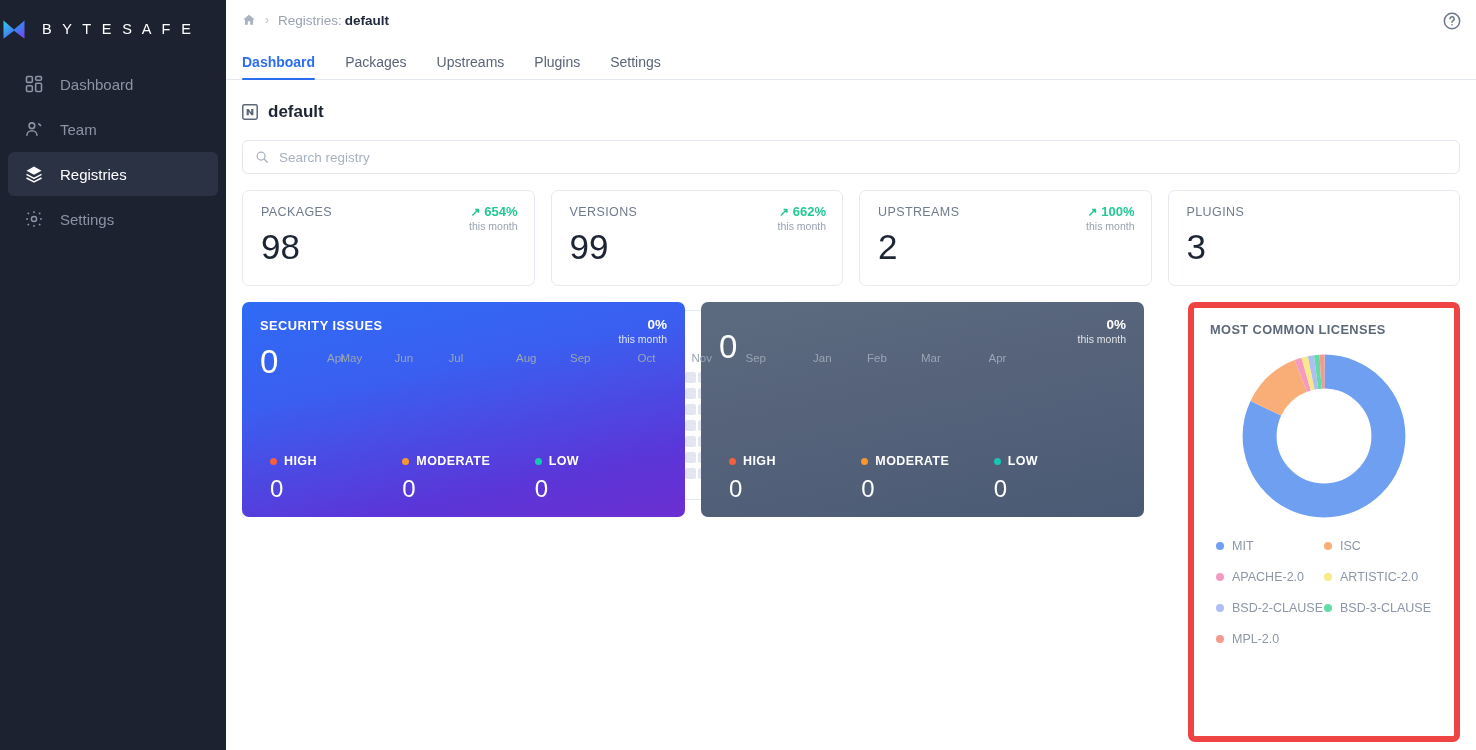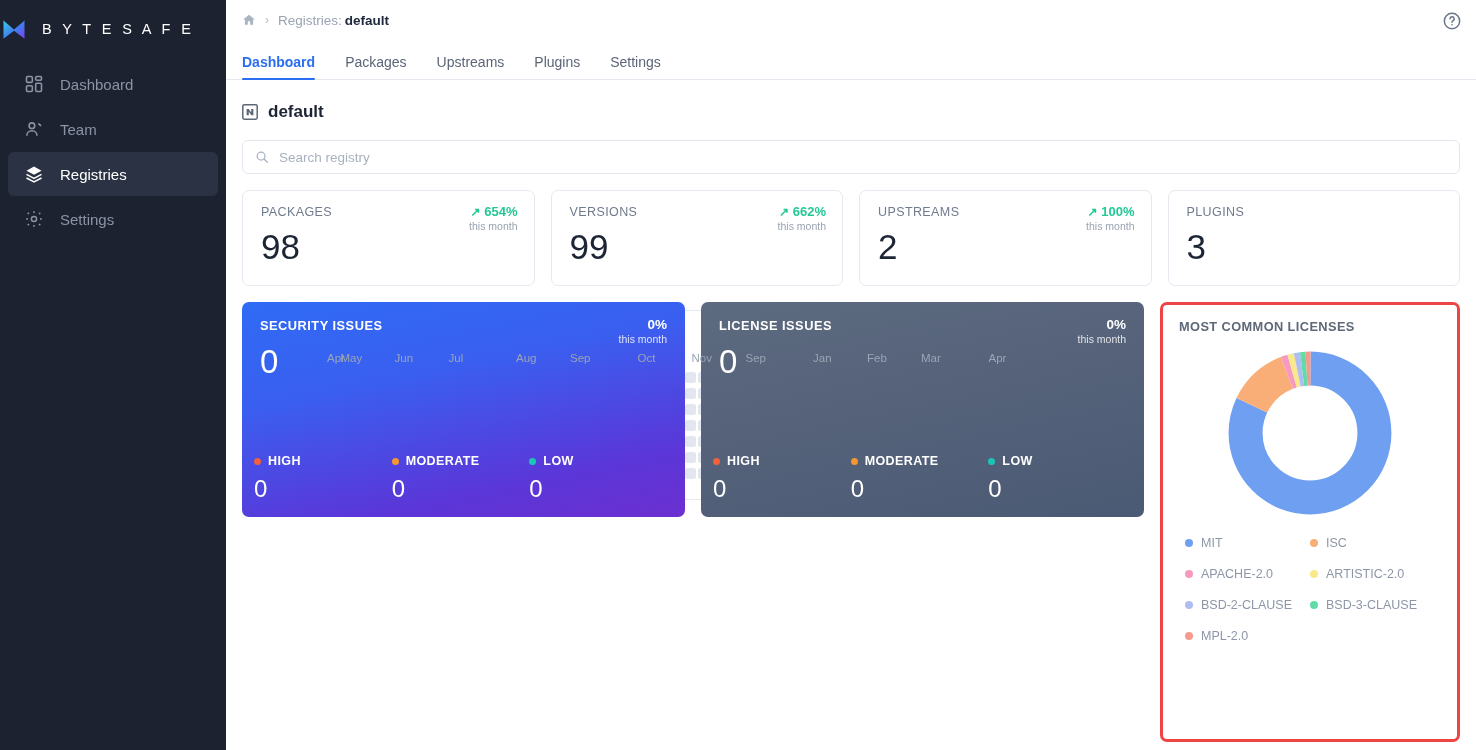--- a/index.html
+++ b/index.html
@@ -136,21 +136,21 @@
     width: 443px; height: 215px; border-radius: 7px;
     padding: 16px 18px; position: relative; color: #fff;
   }
   .issue-card.security { background: linear-gradient(168deg,#2f6bf5 0%, #3a5ff0 35%, #5b36d8 78%, #6c2fd0 100%); }
   .issue-card.license  { background: linear-gradient(168deg,#5d6b80 0%, #55627a 45%, #4b5a74 100%); }
   .issue-head { font-size: 12.8px; letter-spacing: .5px; font-weight: 600; }
   .issue-delta { position: absolute; right: 18px; top: 15px; text-align: right; }
   .issue-delta .dv { font-size: 13.5px; font-weight: 700; }
   .issue-delta .ds { font-size: 10.5px; opacity: .82; margin-top: 1px; }
   .issue-value { font-size: 33px; font-weight: 300; margin-top: 12px; line-height: 1; }
-  .sev-row { position: absolute; left: 12px; right: 18px; bottom: 14px; display: flex; }
+  .sev-row { position: absolute; left: 28px; right: 18px; bottom: 14px; display: flex; }
   .sev { flex: 1; }
   .sev-top { display: flex; align-items: center; font-size: 12.5px; font-weight: 600; letter-spacing: .4px; }
   .sev-dot { width: 7px; height: 7px; border-radius: 50%; margin-right: 7px; flex: 0 0 7px; }
   .sev-val { font-size: 24px; font-weight: 300; margin-top: 7px; }
 
   
   .lower-row { display: flex; gap: 16px; margin-top: 12px; align-items: flex-start; }
   .activity-card {
     width: 900px; border: 1px solid #e5eaf1; border-radius: 7px;
     background: #fff; padding: 14px 16px 16px 16px;
@@ -166,23 +166,24 @@
   .cols { display: flex; }
   .col { display: flex; flex-direction: column; }
   .cell {
     width: 11px; height: 11px; border-radius: 2.5px;
     background: #e2e7ef; margin: 2.5px 2.5px 2.5px 0;
   }
   .cell.lvl4 { background: #0d4429; }
 
   
   .lic-card {
-    flex: 1; border: 3px solid #ef4444; border-radius: 7px;
+    flex: 1; border: 6px solid #ef4444; border-radius: 7px;
     background: #fff; padding: 14px 16px 16px 16px;
     min-height: 440px;
+    margin-left: 28px;
   }
   .lic-title { font-size: 12.8px; color: #5d6878; font-weight: 600; letter-spacing: .4px; }
   .donut-wrap { display: flex; justify-content: center; margin-top: 14px; }
   .lic-legend { display: flex; flex-wrap: wrap; margin-top: 18px; padding: 0 6px; }
   .lic-item { width: 50%; display: flex; align-items: center; margin-bottom: 17px; }
   .lic-dot { width: 8px; height: 8px; border-radius: 50%; margin-right: 8px; flex: 0 0 8px; }
   .lic-name { font-size: 12.5px; color: #8d97a8; }
 </style>
 </head>
 <body>
@@ -345,21 +346,20 @@
               <div class="sev-top">
                   <span class="sev-dot" style="background:#19c6b4"></span>
                   <span>LOW</span>
                 </div>
               <div class="sev-val">0</div>
             </div>
           </div>
         </div>
 
         <div class="issue-card license">
-          <div class="issue-head">LICENSE ISSUES</div>
           <div class="issue-delta">
             <div class="dv">0%</div>
             <div class="ds">this month</div>
           </div>
           <div class="issue-value">0</div>
           <div class="sev-row">
             <div class="sev">
               <div class="sev-top">
                   <span class="sev-dot" style="background:#f4603e"></span>
                   <span>HIGH</span>

